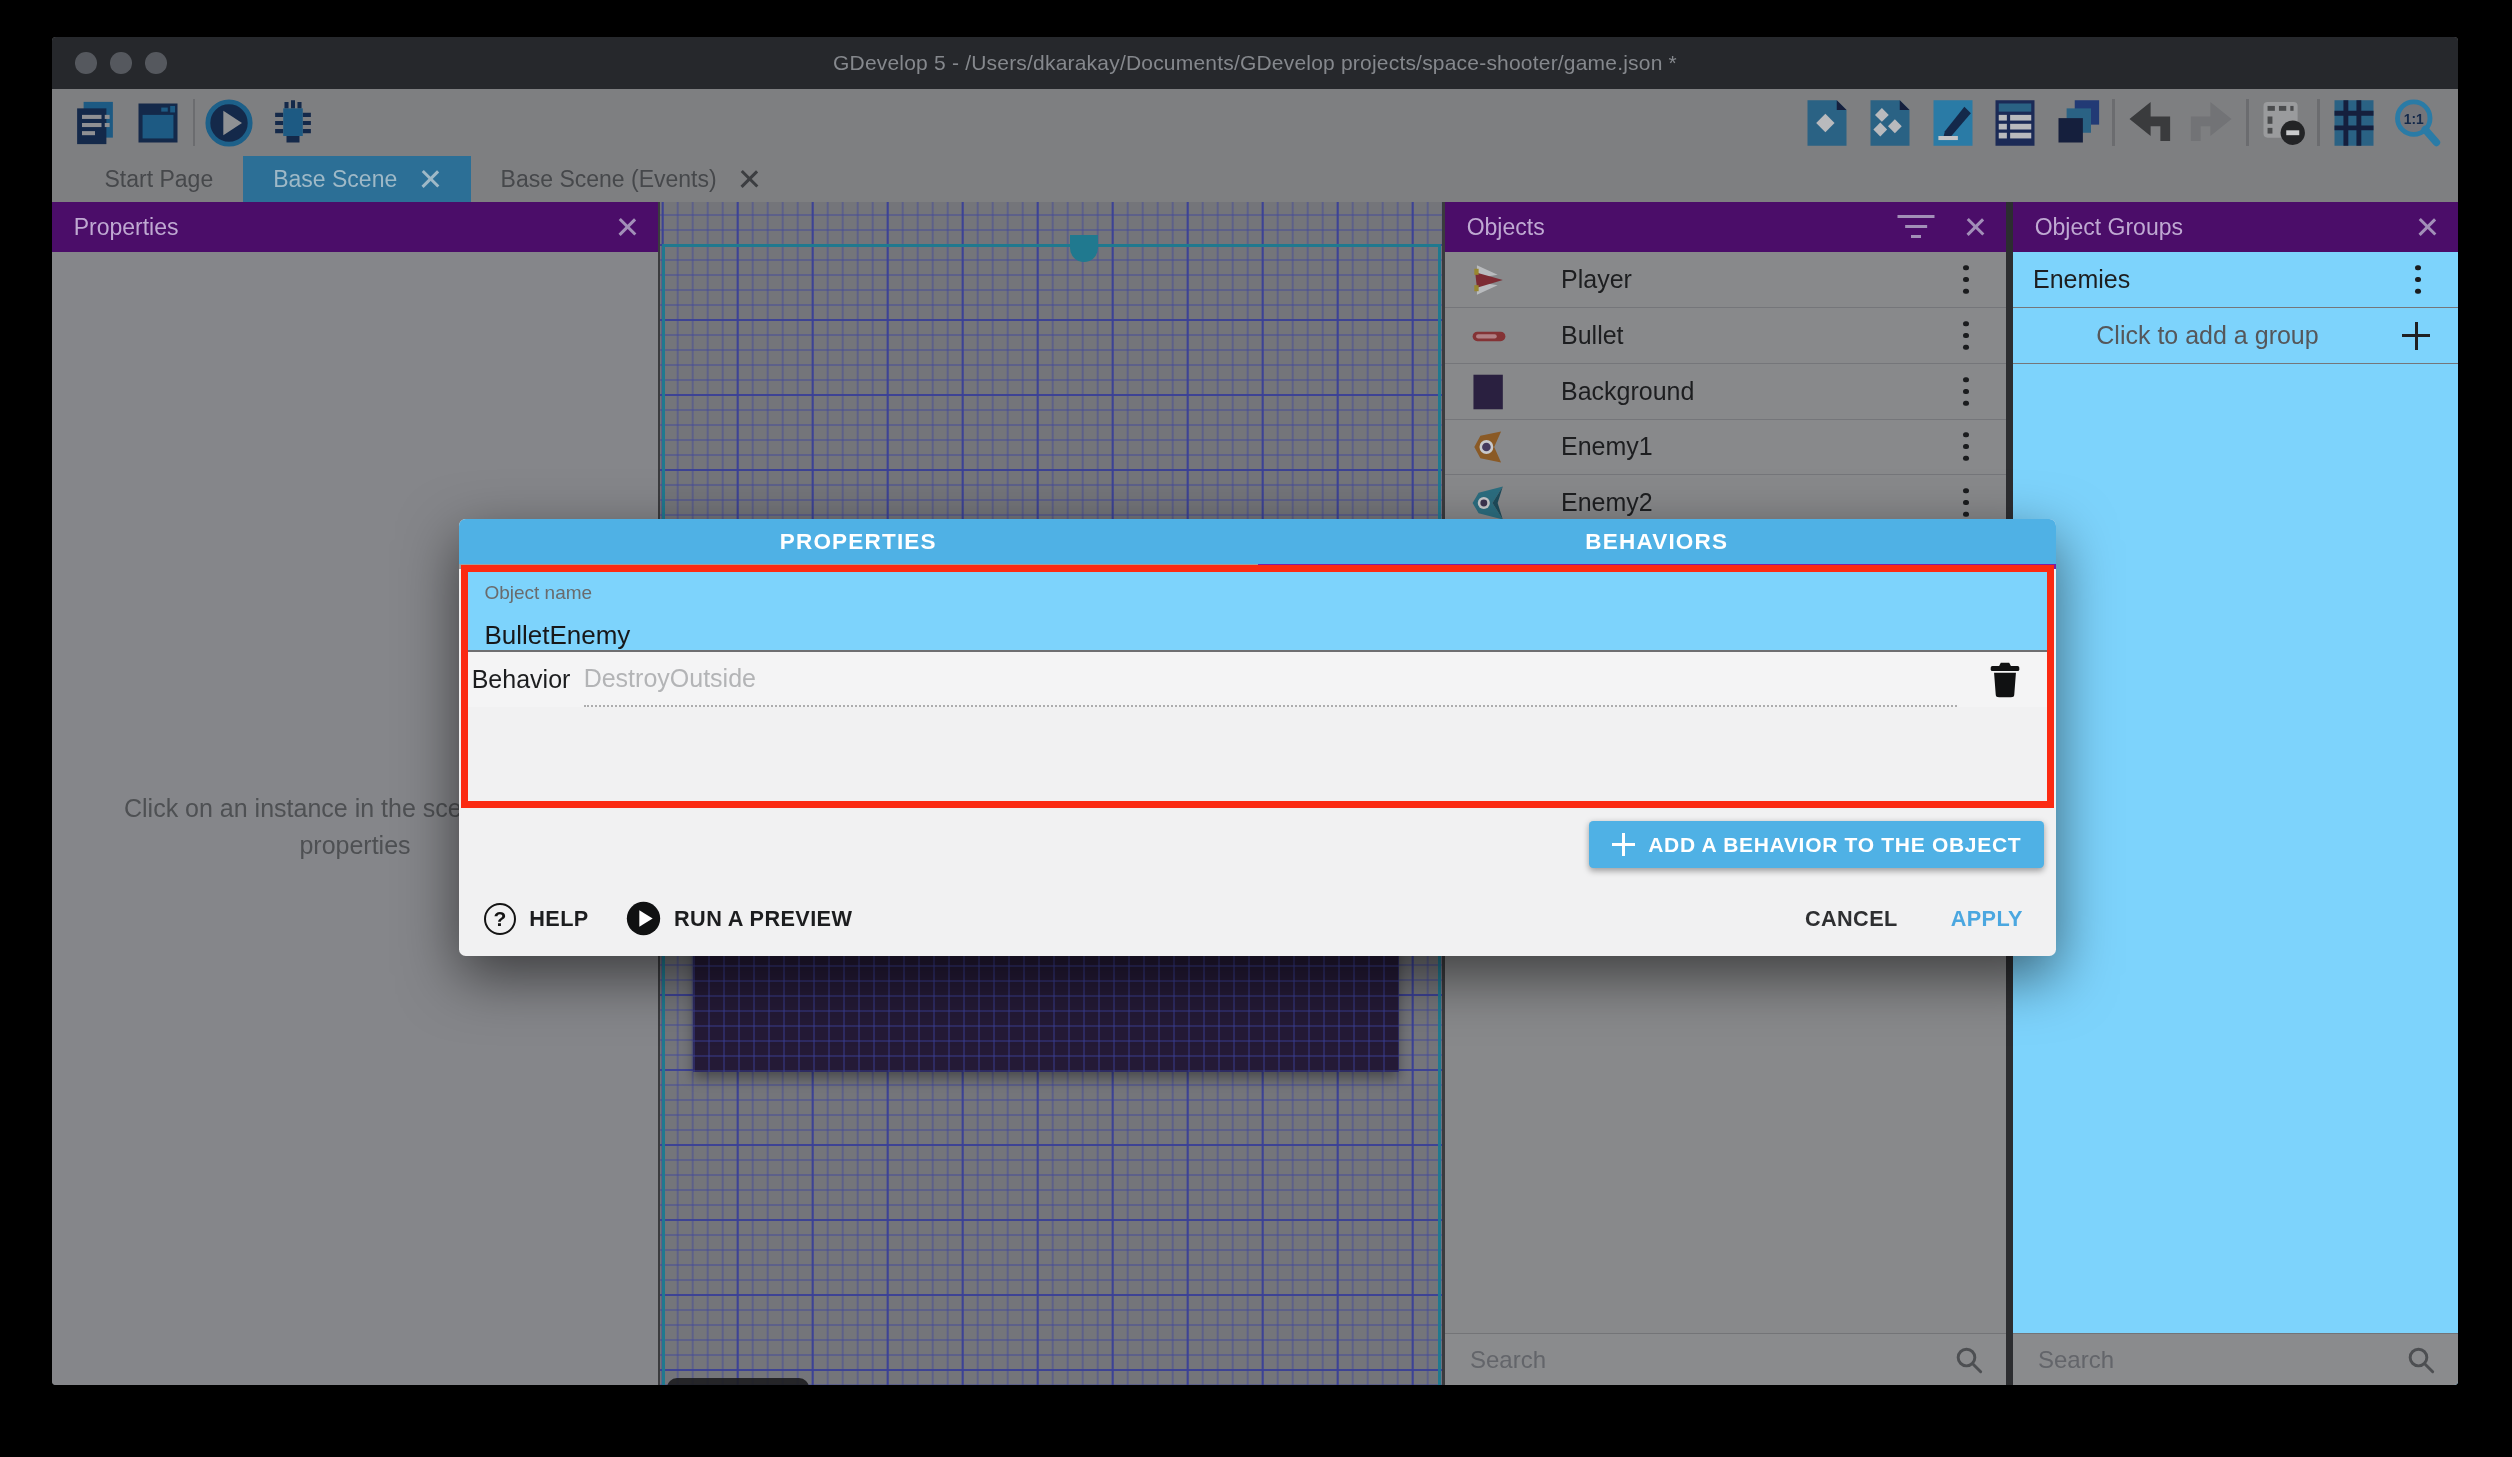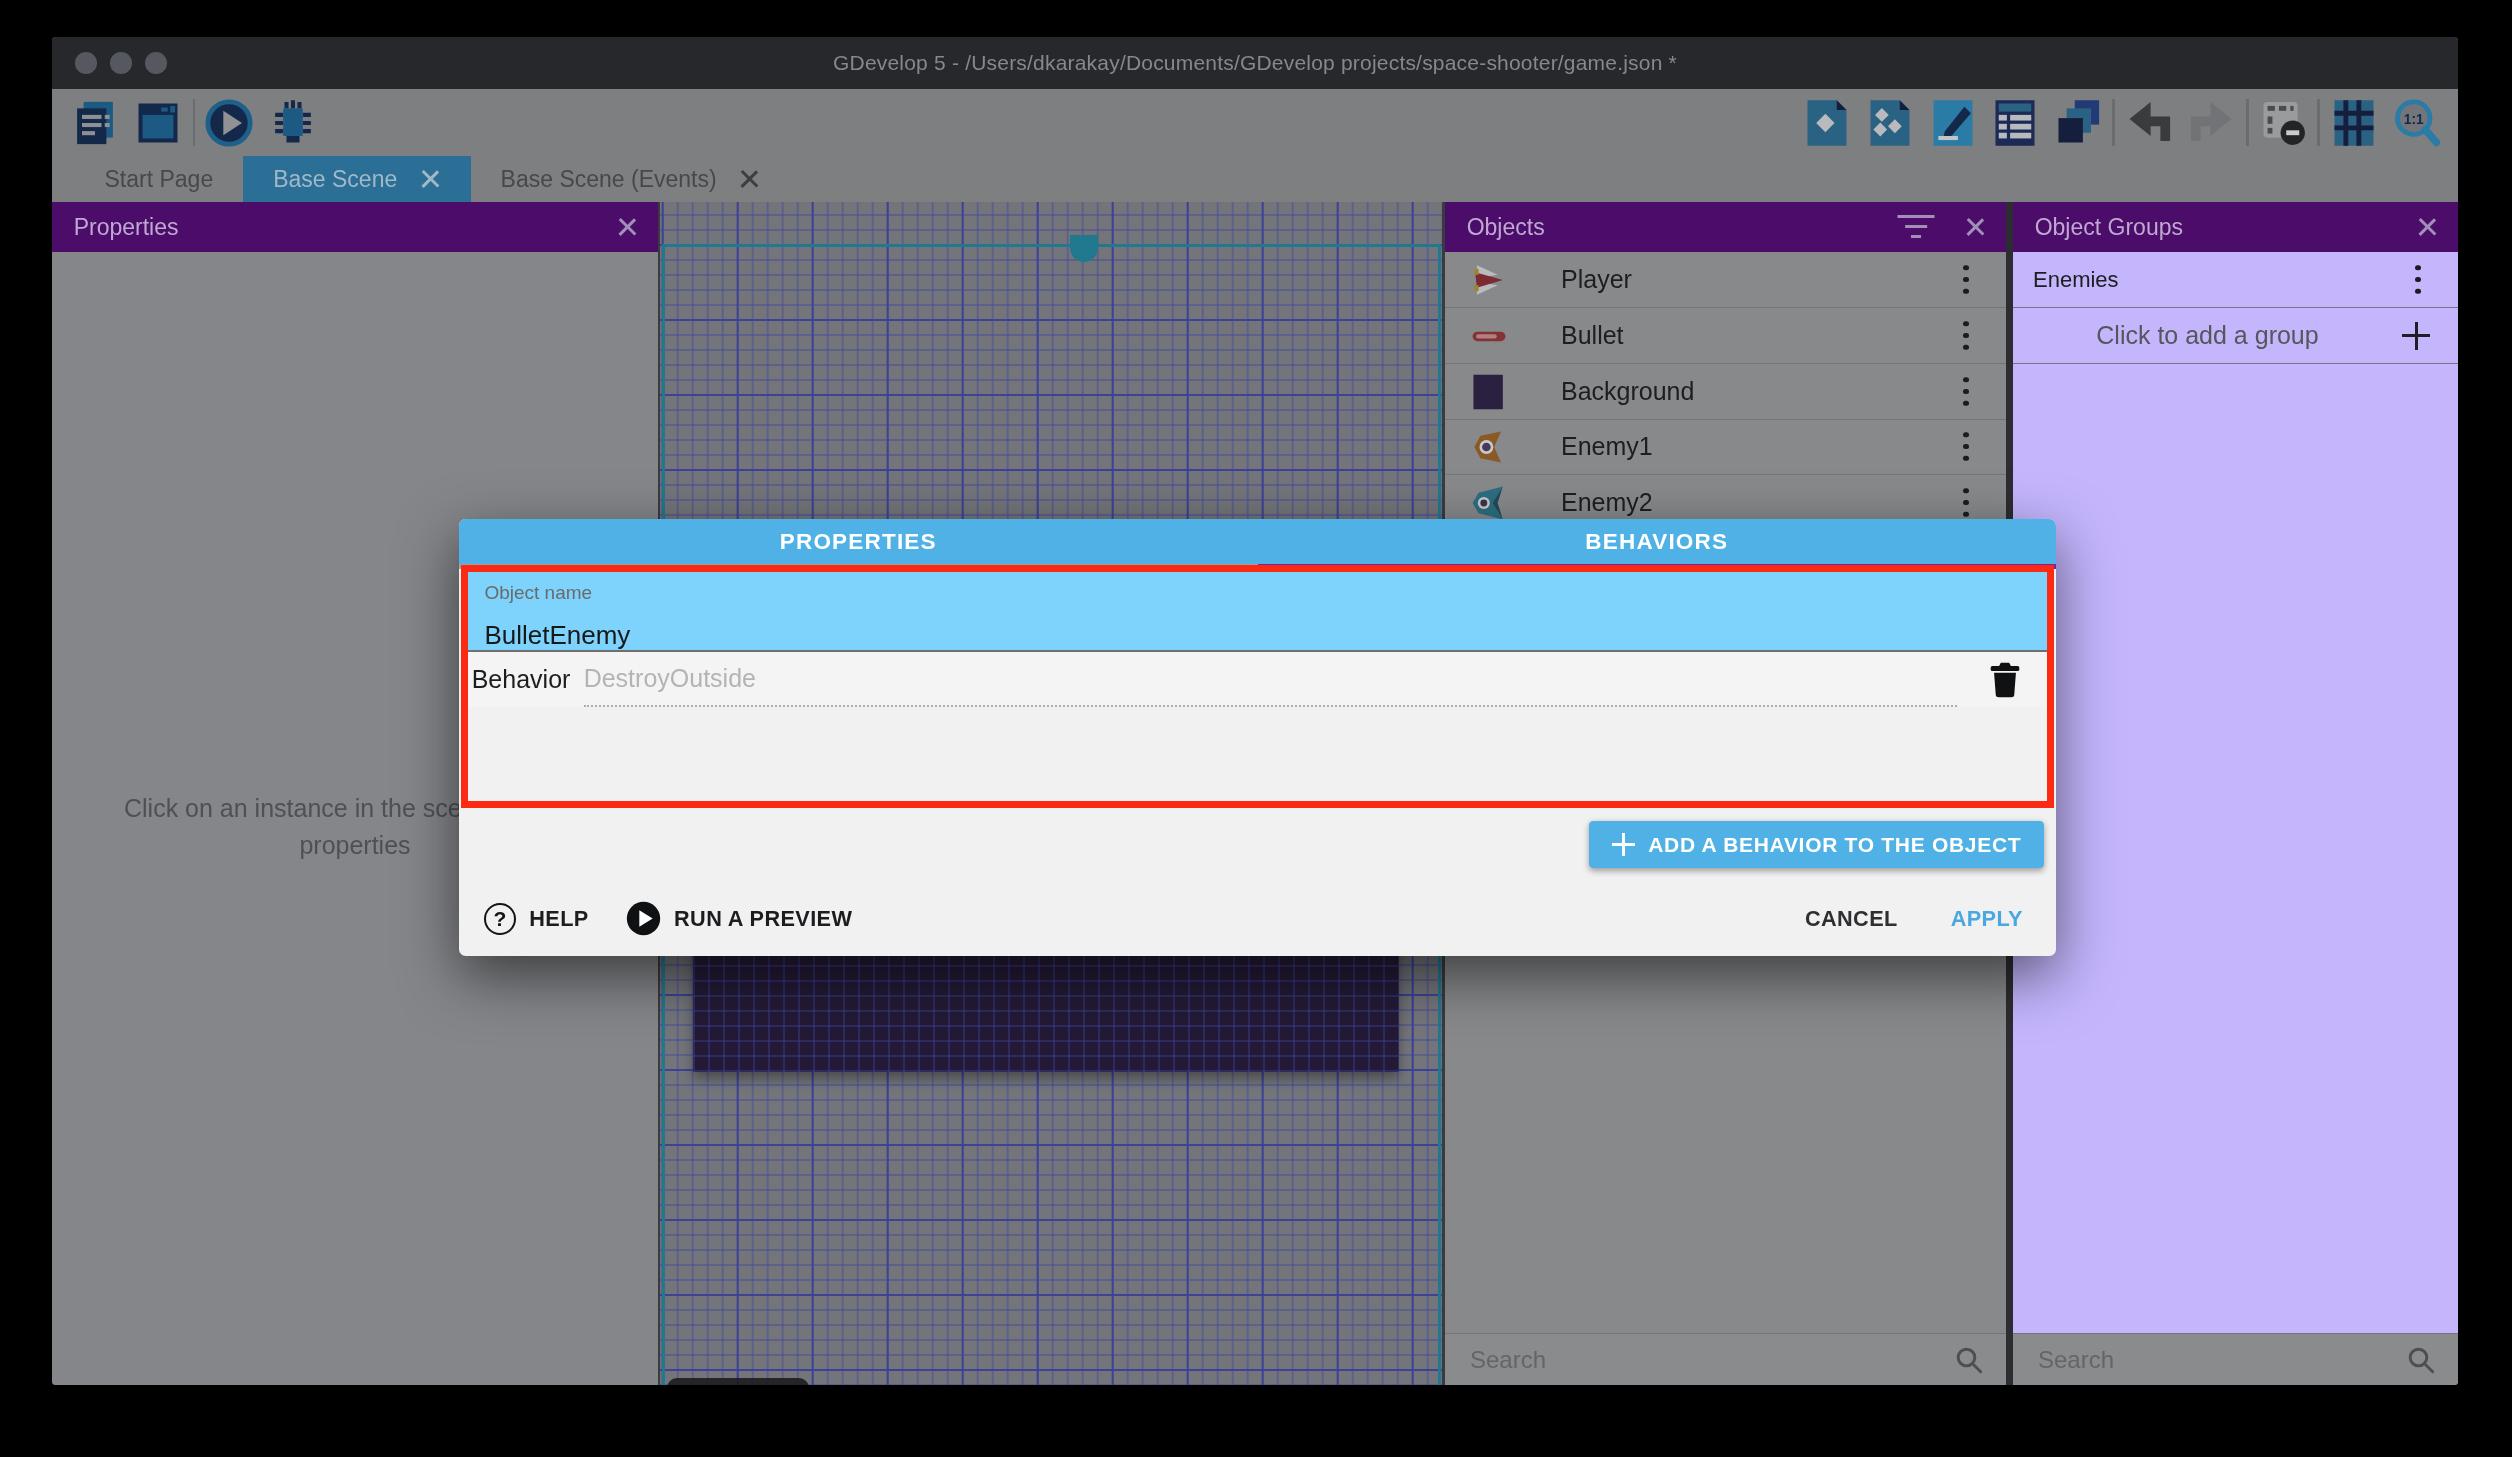--- a/index.html
+++ b/index.html
@@ -35,21 +35,21 @@
                   display:flex; align-items:center; font-size:23px; }
   .panel-header .title { margin-left:21.7px; flex:1; }
   .panel-header .x-icon { margin-right:20px; color:#a28fb8; }
 
   .left-panel  { position:absolute; left:0; top:0; width:606px; height:1183px; background:#85868a; }
   .col-div1 { position:absolute; left:606px; top:0; width:2.5px; height:1183px; background:#3a3b3e; }
   .canvas-col  { position:absolute; left:608px; top:0; width:782px; height:1183px; overflow:hidden; background:#74757a; }
   .col-div2 { position:absolute; left:1390px; top:0; width:2.5px; height:1183px; background:#3a3b3e; }
   .obj-panel   { position:absolute; left:1393px; top:0; width:561px; height:1183px; background:#88898b; }
   .col-div3 { position:absolute; left:1954px; top:0; width:6.7px; height:1183px; background:#2c2d30; }
-  .grp-panel   { position:absolute; left:1961px; top:0; width:445px; height:1183px; background:#c4b5fd; }
+  .grp-panel   { position:absolute; left:1961px; top:0; width:445px; height:1183px; background:#7dd3fc; }
 
   .hint { position:absolute; left:0; top:588px; width:606px; color:#4e5053; font-size:25px; line-height:37px; }
   .hint .l1 { padding-left:72px; white-space:nowrap; }
   .hint .l2 { text-align:center; }
 
   
   .grid { position:absolute; left:0; top:0; width:100%; height:100%;
     background-image:
       linear-gradient(to right, rgba(58,64,150,.9) 1.7px, transparent 1.7px),
       linear-gradient(to bottom, rgba(58,64,150,.9) 1.7px, transparent 1.7px),
@@ -68,21 +68,21 @@
       linear-gradient(to bottom, rgba(58,64,150,.45) 1.7px, transparent 1.7px);
     background-size:15px 15px, 15px 15px; }
   .coord-badge { position:absolute; left:6.7px; top:1176px; height:43px; padding:0 20px; border-radius:10px;
     background:rgba(26,26,28,.88); color:#a7a9ac; font-size:24px; display:flex; align-items:center; }
 
   
   .row { position:absolute; left:0; width:100%; height:56px; border-bottom:1.7px solid #75767a;
          display:flex; align-items:center; }
   .row .sprite { width:38px; height:38px; margin-left:25px; flex:0 0 auto; }
   .row .oname { margin-left:53px; font-size:25px; color:#1d1e20; flex:1; }
-  .row .gname { margin-left:20px; font-size:22px; color:#1d1e20; flex:1; }
+  .row .gname { margin-left:20px; font-size:25px; color:#1d1e20; flex:1; }
   .kebab { width:5.8px; height:5.8px; border-radius:50%; background:#1b1c1e; margin-right:37px;
            box-shadow:0 -11.7px 0 #1b1c1e, 0 11.7px 0 #1b1c1e; flex:0 0 auto; }
   .add-row-text { flex:1; text-align:center; color:#55575a; font-size:25px; }
   .plus-icon { position:relative; width:28px; height:28px; margin-right:28px; flex:0 0 auto; }
   .plus-icon::before { content:""; position:absolute; left:0; top:12.5px; width:28px; height:3.3px; background:#1f2022; }
   .plus-icon::after  { content:""; position:absolute; left:12.5px; top:0; width:3.3px; height:28px; background:#1f2022; }
   .filter-icon { width:37px; height:25px; margin-right:30px; position:relative; }
   .filter-icon i { position:absolute; left:50%; transform:translateX(-50%); height:3.3px; background:#a28fb8; display:block; }
   .filter-icon i:nth-child(1){ top:0; width:37px; } .filter-icon i:nth-child(2){ top:10px; width:21.7px; }
   .filter-icon i:nth-child(3){ top:20px; width:10px; }

